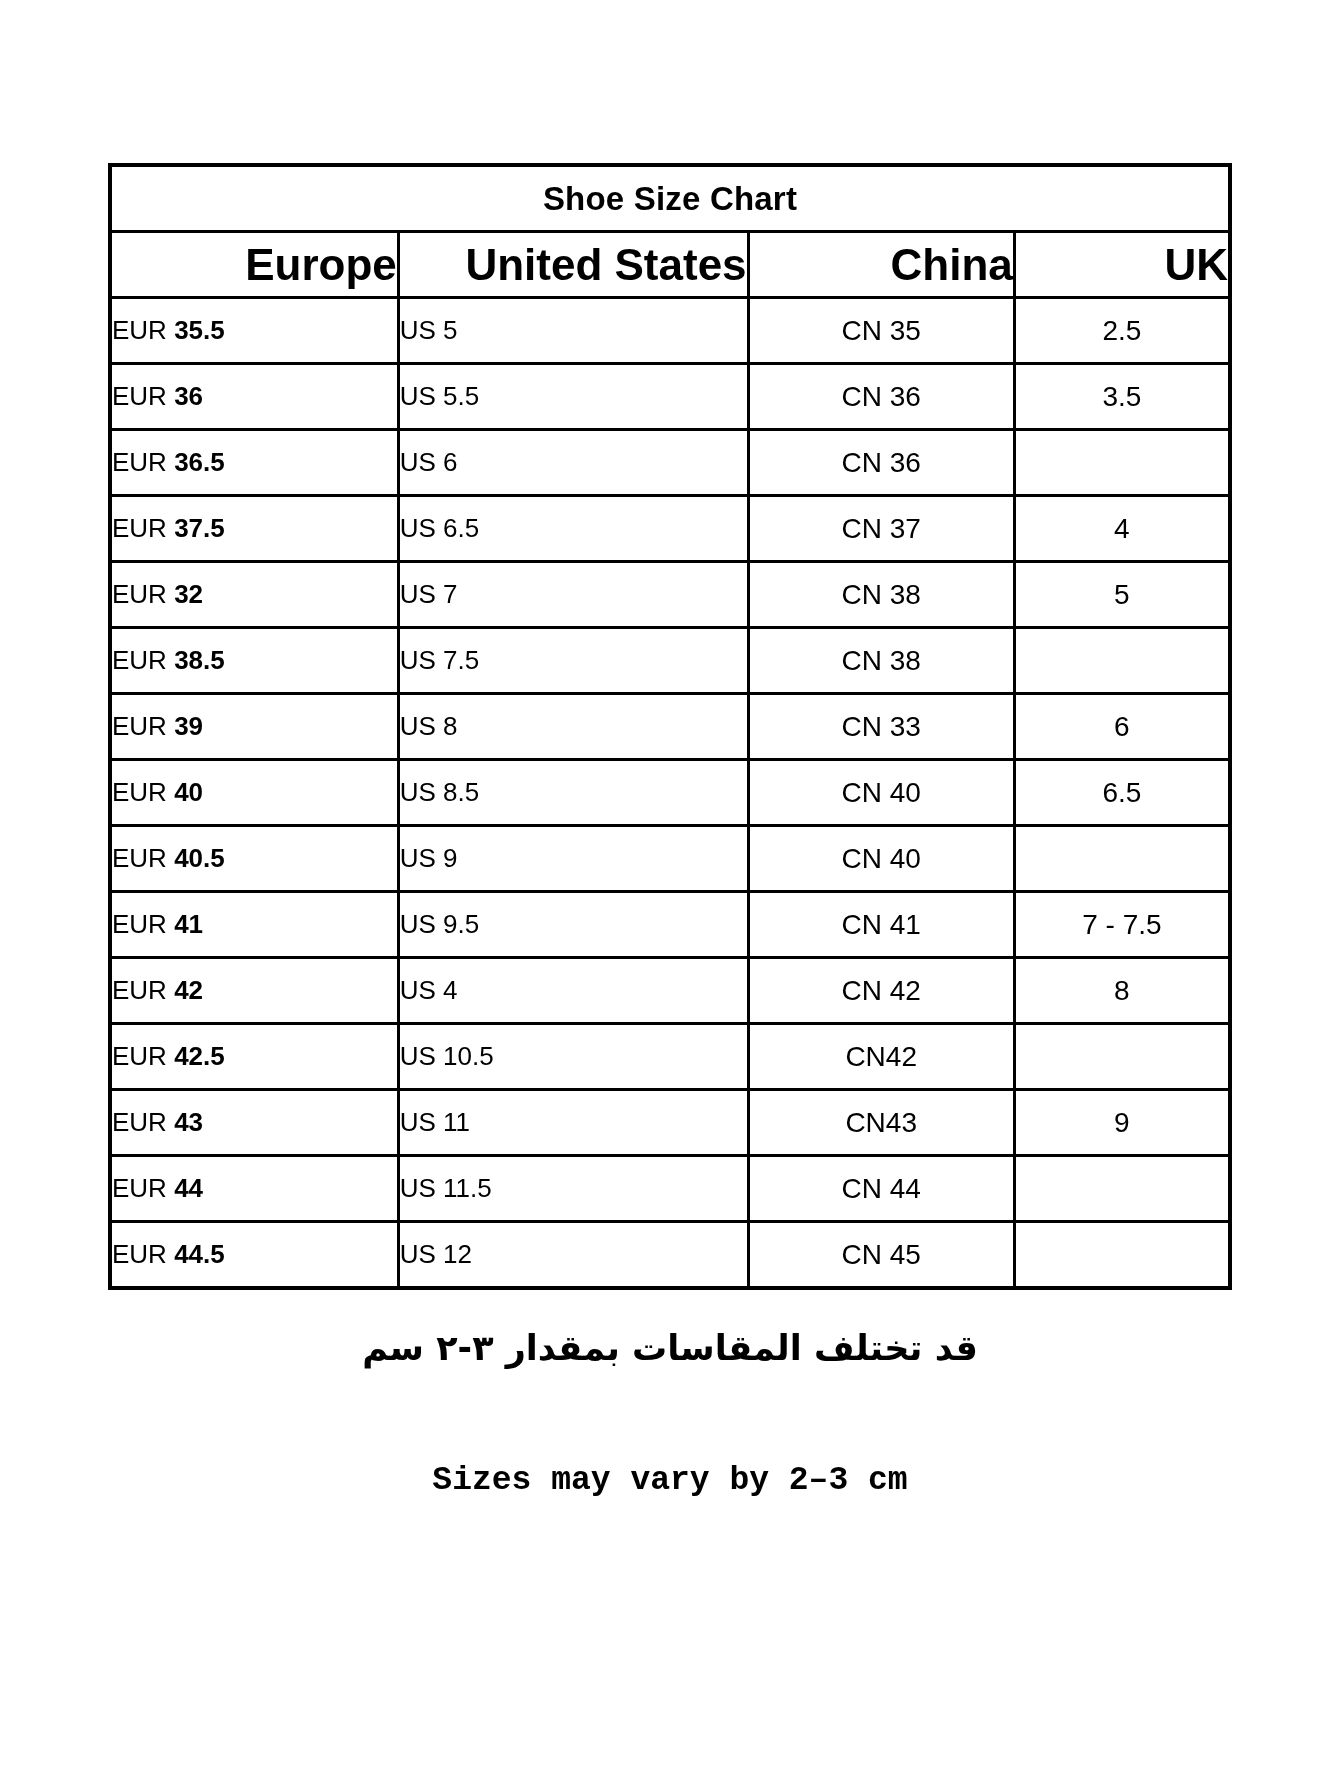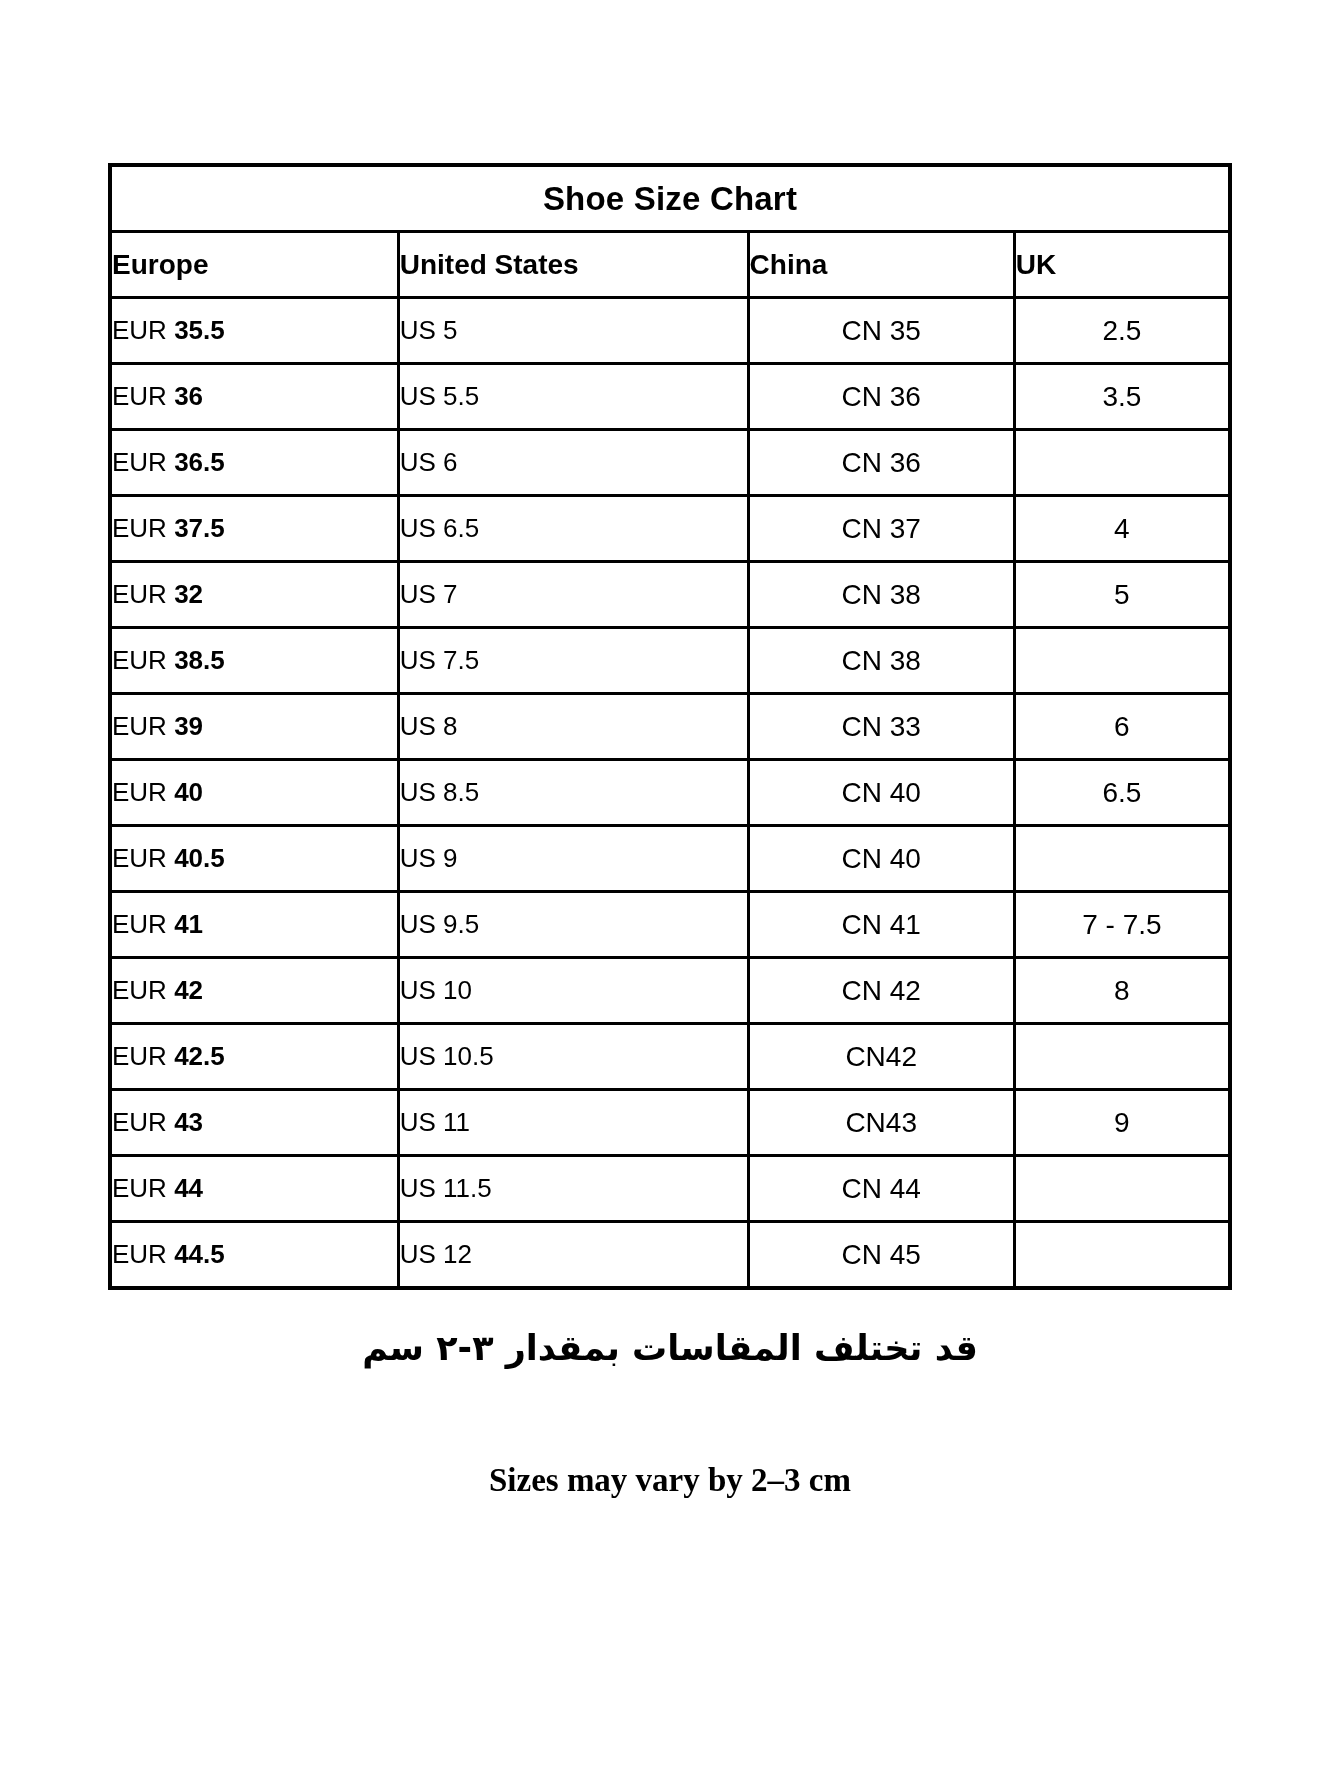--- a/index.html
+++ b/index.html
@@ -42,23 +42,23 @@
     vertical-align: middle;
   }
   .title-cell {
     text-align: center;
     font-weight: bold;
     font-size: 33px;
     letter-spacing: 0.2px;
     height: 68px;
   }
   .head-cell {
-    text-align: left;
-    font-weight: bold;
-    font-size: 28px;
+    text-align: right;
+    font-weight: bold;
+    font-size: 44px;
     height: 66px;
   }
   .cell-left {
     text-align: left;
     padding-left: 18px;
     font-size: 26px;
     white-space: nowrap;
   }
   .cell-center {
     text-align: center;
@@ -85,21 +85,21 @@
     font-family: "DejaVu Sans", sans-serif;
   }
   .note-en {
     position: absolute;
     left: 0;
     top: 1462px;
     width: 1340px;
     text-align: center;
     font-size: 33px;
     font-weight: bold;
-    font-family: Liberation Serif, serif;
+    font-family: Liberation Mono, monospace;
   }
 </style>
 </head>
 <body>
 
 <div class="page">
 
   <div class="chart-wrap">
     <table class="size-chart">
       <colgroup>
@@ -175,21 +175,21 @@
           <td class="cell-center"></td>
         </tr>
         <tr>
           <td class="cell-left"><span>EUR </span><span class="b">41</span></td>
           <td class="cell-left">US 9.5</td>
           <td class="cell-center">CN 41</td>
           <td class="cell-center">7 - 7.5</td>
         </tr>
         <tr>
           <td class="cell-left"><span>EUR </span><span class="b">42</span></td>
-          <td class="cell-left">US 10</td>
+          <td class="cell-left">US 4</td>
           <td class="cell-center">CN 42</td>
           <td class="cell-center">8</td>
         </tr>
         <tr>
           <td class="cell-left"><span>EUR </span><span class="b">42.5</span></td>
           <td class="cell-left">US 10.5</td>
           <td class="cell-center">CN42</td>
           <td class="cell-center"></td>
         </tr>
         <tr>

